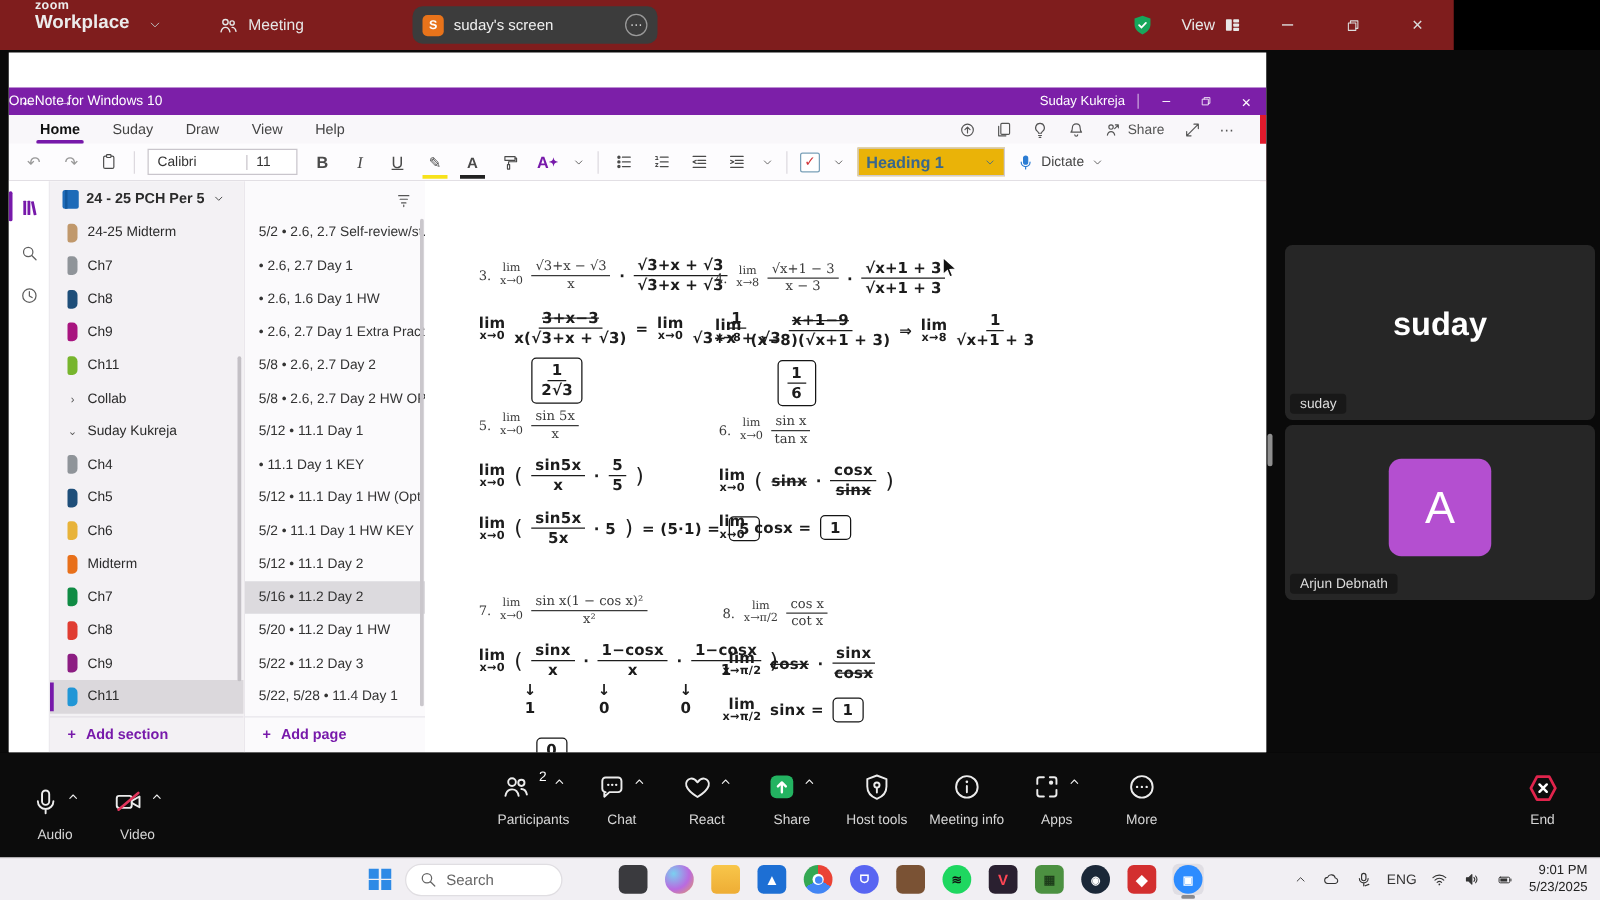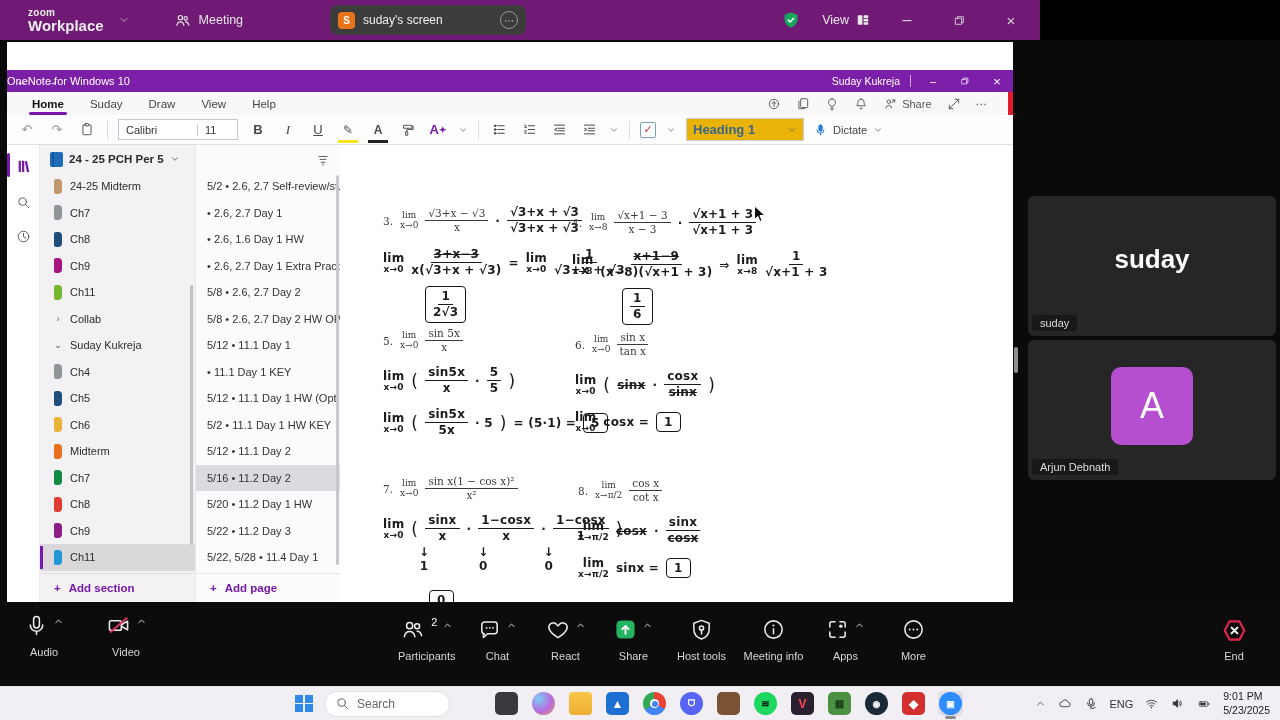--- a/index.html
+++ b/index.html
@@ -1,21 +1,21 @@
 <!DOCTYPE html>
 <html><head>
 <meta charset="utf-8">
 <style>
   *{box-sizing:border-box;margin:0;padding:0}
   html,body{width:1280px;height:720px;overflow:hidden;background:#000;font-family:"Liberation Sans",sans-serif}
   .icon{display:inline-flex;align-items:center;justify-content:center;line-height:1}
   .icon svg{display:block}
 
   
-  .topbar{position:absolute;left:0;top:0;width:1040px;height:40px;background:#701a75;display:flex;align-items:center;color:#ececec}
+  .topbar{position:absolute;left:0;top:0;width:1163px;height:40px;background:#7f1d1d;display:flex;color:#ececec}
   .brand{display:flex;flex-direction:column;line-height:1;margin-left:28px}
   .brand .b1{font-size:10px;font-weight:700;letter-spacing:.3px}
   .brand .b2{font-size:15px;font-weight:700}
   .brand-caret{margin-left:14px;color:#bbb}
   .meet-tab{display:flex;align-items:center;gap:8px;margin-left:44px;font-size:12.5px;color:#e6e6e6}
   .screen-tab{position:absolute;left:330px;top:5px;height:30px;background:#3c3c3c;border-radius:8px;display:flex;align-items:center;gap:8px;padding:0 8px;font-size:12px;color:#f0f0f0;width:196px}
   .stile{width:17px;height:17px;border-radius:4px;background:#e8731a;color:#fff;font-size:10px;font-weight:700;display:flex;align-items:center;justify-content:center}
   .pill-more{margin-left:auto;width:18px;height:18px;border-radius:50%;border:1.3px solid #9a9a9a;color:#cfcfcf;display:flex;align-items:center;justify-content:center;font-size:10px}
   .top-right{position:absolute;right:0;top:0;height:40px;display:flex;align-items:center;gap:22px;padding-right:14px}
   .view-btn{display:flex;align-items:center;gap:7px;font-size:12.5px;color:#e8e8e8}
@@ -103,21 +103,21 @@
   .tile{position:absolute;left:1028px;width:248px;background:#262626;border-radius:6px;color:#fff}
   .tile1{top:156px;height:140px}
   .tile2{top:300px;height:140px}
   .bigname{width:100%;text-align:center;margin-top:48px;font-size:26px;font-weight:700}
   .namepill{position:absolute;left:4px;bottom:5px;background:rgba(15,15,15,.6);color:#ddd;font-size:11px;padding:2px 8px;border-radius:3px}
   .avatar{position:absolute;left:83px;top:27px;width:82px;height:78px;border-radius:10px;background:#b44fd0;display:flex;align-items:center;justify-content:center;font-size:36px;color:#fff}
   .handle{position:absolute;left:1014px;top:307px;width:4px;height:26px;border-radius:2px;background:#8f8f8f}
 
   
   .zbar{position:absolute;left:0;top:602px;width:1280px;height:84px;background:#0c0c0c;color:#d9d9d9}
-  .zleft{position:absolute;left:18px;top:12px;display:flex;gap:30px}
+  .zleft{position:absolute;left:18px;top:28px;display:flex;gap:14px}
   .zcenter{position:absolute;left:398px;top:16px;display:flex;gap:16px}
   .zend{position:absolute;right:20px;top:16px}
   .zbtn{display:flex;flex-direction:column;align-items:center;gap:6px;min-width:52px}
   .zrow{display:flex;align-items:flex-start;gap:6px;height:26px}
   .zrow .icon{color:#ececec}
   .zcaret{color:#bdbdbd;margin-top:3px}
   .zlabel{font-size:11px;color:#d6d6d6;white-space:nowrap}
   .zbadge{font-size:11px;color:#fff;margin-left:1px;margin-top:-2px}
 
   
@@ -126,21 +126,21 @@
   .winlogo{display:grid;grid-template-columns:8px 8px;grid-template-rows:8px 8px;gap:1.5px}
   .winlogo span{background:#2e8ae6}
   .tsearch{margin-left:6px;width:126px;height:26px;background:#fff;border:1px solid #e0dee2;border-radius:13px;display:flex;align-items:center;gap:7px;padding:0 10px;color:#666;font-size:12px}
   .tapps{display:flex;align-items:center;gap:12px;margin-left:44px}
   .tapp{width:25px;height:25px;display:flex;align-items:center;justify-content:center;position:relative}
   .tapp.active{background:#e0dee4;border-radius:5px}
   .tapp.active::after{content:"";position:absolute;left:7px;bottom:-3px;width:11px;height:3px;border-radius:2px;background:#8a8a8f}
   .appsq{width:23px;height:23px;border-radius:5px;display:flex;align-items:center;justify-content:center;color:#fff;font-size:12px;font-weight:700}
   .ttray{margin-left:auto;display:flex;align-items:center;gap:11px;padding-right:10px;color:#333}
   .lang{font-size:11px}
-  .clock{text-align:left;font-size:10.5px;line-height:1.3;color:#222}
+  .clock{text-align:right;font-size:10.5px;line-height:1.3;color:#222}
 </style>
 </head>
 <body>
 
 <div class="topbar">
   <div class="brand">
     <span class="b1">zoom</span>
     <span class="b2">Workplace</span>
   </div>
   <span class="icon brand-caret">

